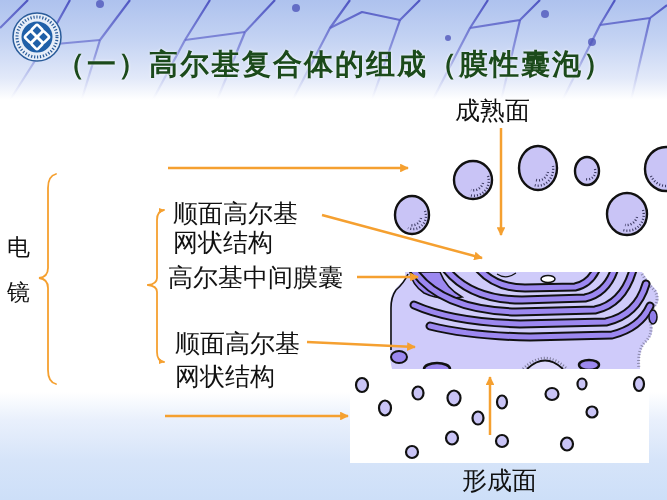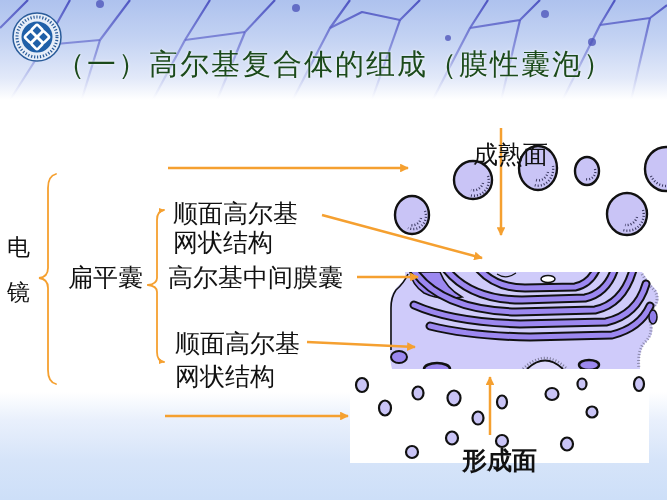--- a/index.html
+++ b/index.html
@@ -13,21 +13,21 @@
         #aec2ee 0px, #c4d3f3 40px, #e2e9f9 78px, #ffffff 100px,
         #ffffff 392px, #e9f0fc 420px, #d6e4f9 460px, #cddff8 500px);
     }
     .layer { position: absolute; left: 0; top: 0; }
     .title {
       position: absolute;
       left: 56px;
       top: 50px;
       font-size: 29px;
       line-height: 1;
-      font-weight: normal;
+      font-weight: bold;
       letter-spacing: 2px;
       color: #1b4a1b;
       white-space: nowrap;
       text-shadow: 0 0 3px rgba(255,255,255,0.9);
     }
     .lbl {
       position: absolute;
       font-size: 25px;
       line-height: 1;
       color: #111111;
@@ -190,23 +190,22 @@
       <line x1="307" y1="342" x2="415" y2="347" marker-end="url(#ah)"></line>
       <line x1="165" y1="416" x2="348" y2="416" marker-end="url(#ah)"></line>
       <line x1="501" y1="128" x2="501" y2="235" marker-end="url(#ah)"></line>
       <line x1="490" y1="435" x2="490" y2="377" marker-end="url(#ah)"></line>
     </g>
   </svg>
 
   <div class="lbl small" style="left:7px;top:236px;">电</div>
   <div class="lbl small" style="left:7px;top:281px;">镜</div>
 
-  <div class="lbl" style="left:68px;top:265px;">扁平囊</div>
 
   <div class="lbl" style="left:173px;top:201px;">顺面高尔基</div>
   <div class="lbl" style="left:173px;top:230px;">网状结构</div>
   <div class="lbl" style="left:168px;top:265px;">高尔基中间膜囊</div>
   <div class="lbl" style="left:175px;top:331px;text-align:center;">顺面高尔基</div>
   <div class="lbl" style="left:175px;top:364px;">网状结构</div>
 
-  <div class="lbl" style="left:473px;top:98px;margin-top:44px;">成熟面</div>
-  <div class="lbl" style="left:462px;top:448px;font-weight:bold;">形成面</div>
+  <div class="lbl" style="left:455px;top:98px;">成熟面</div>
+  <div class="lbl" style="left:462px;top:468px;">形成面</div>
 </div>
 
 </body></html>

